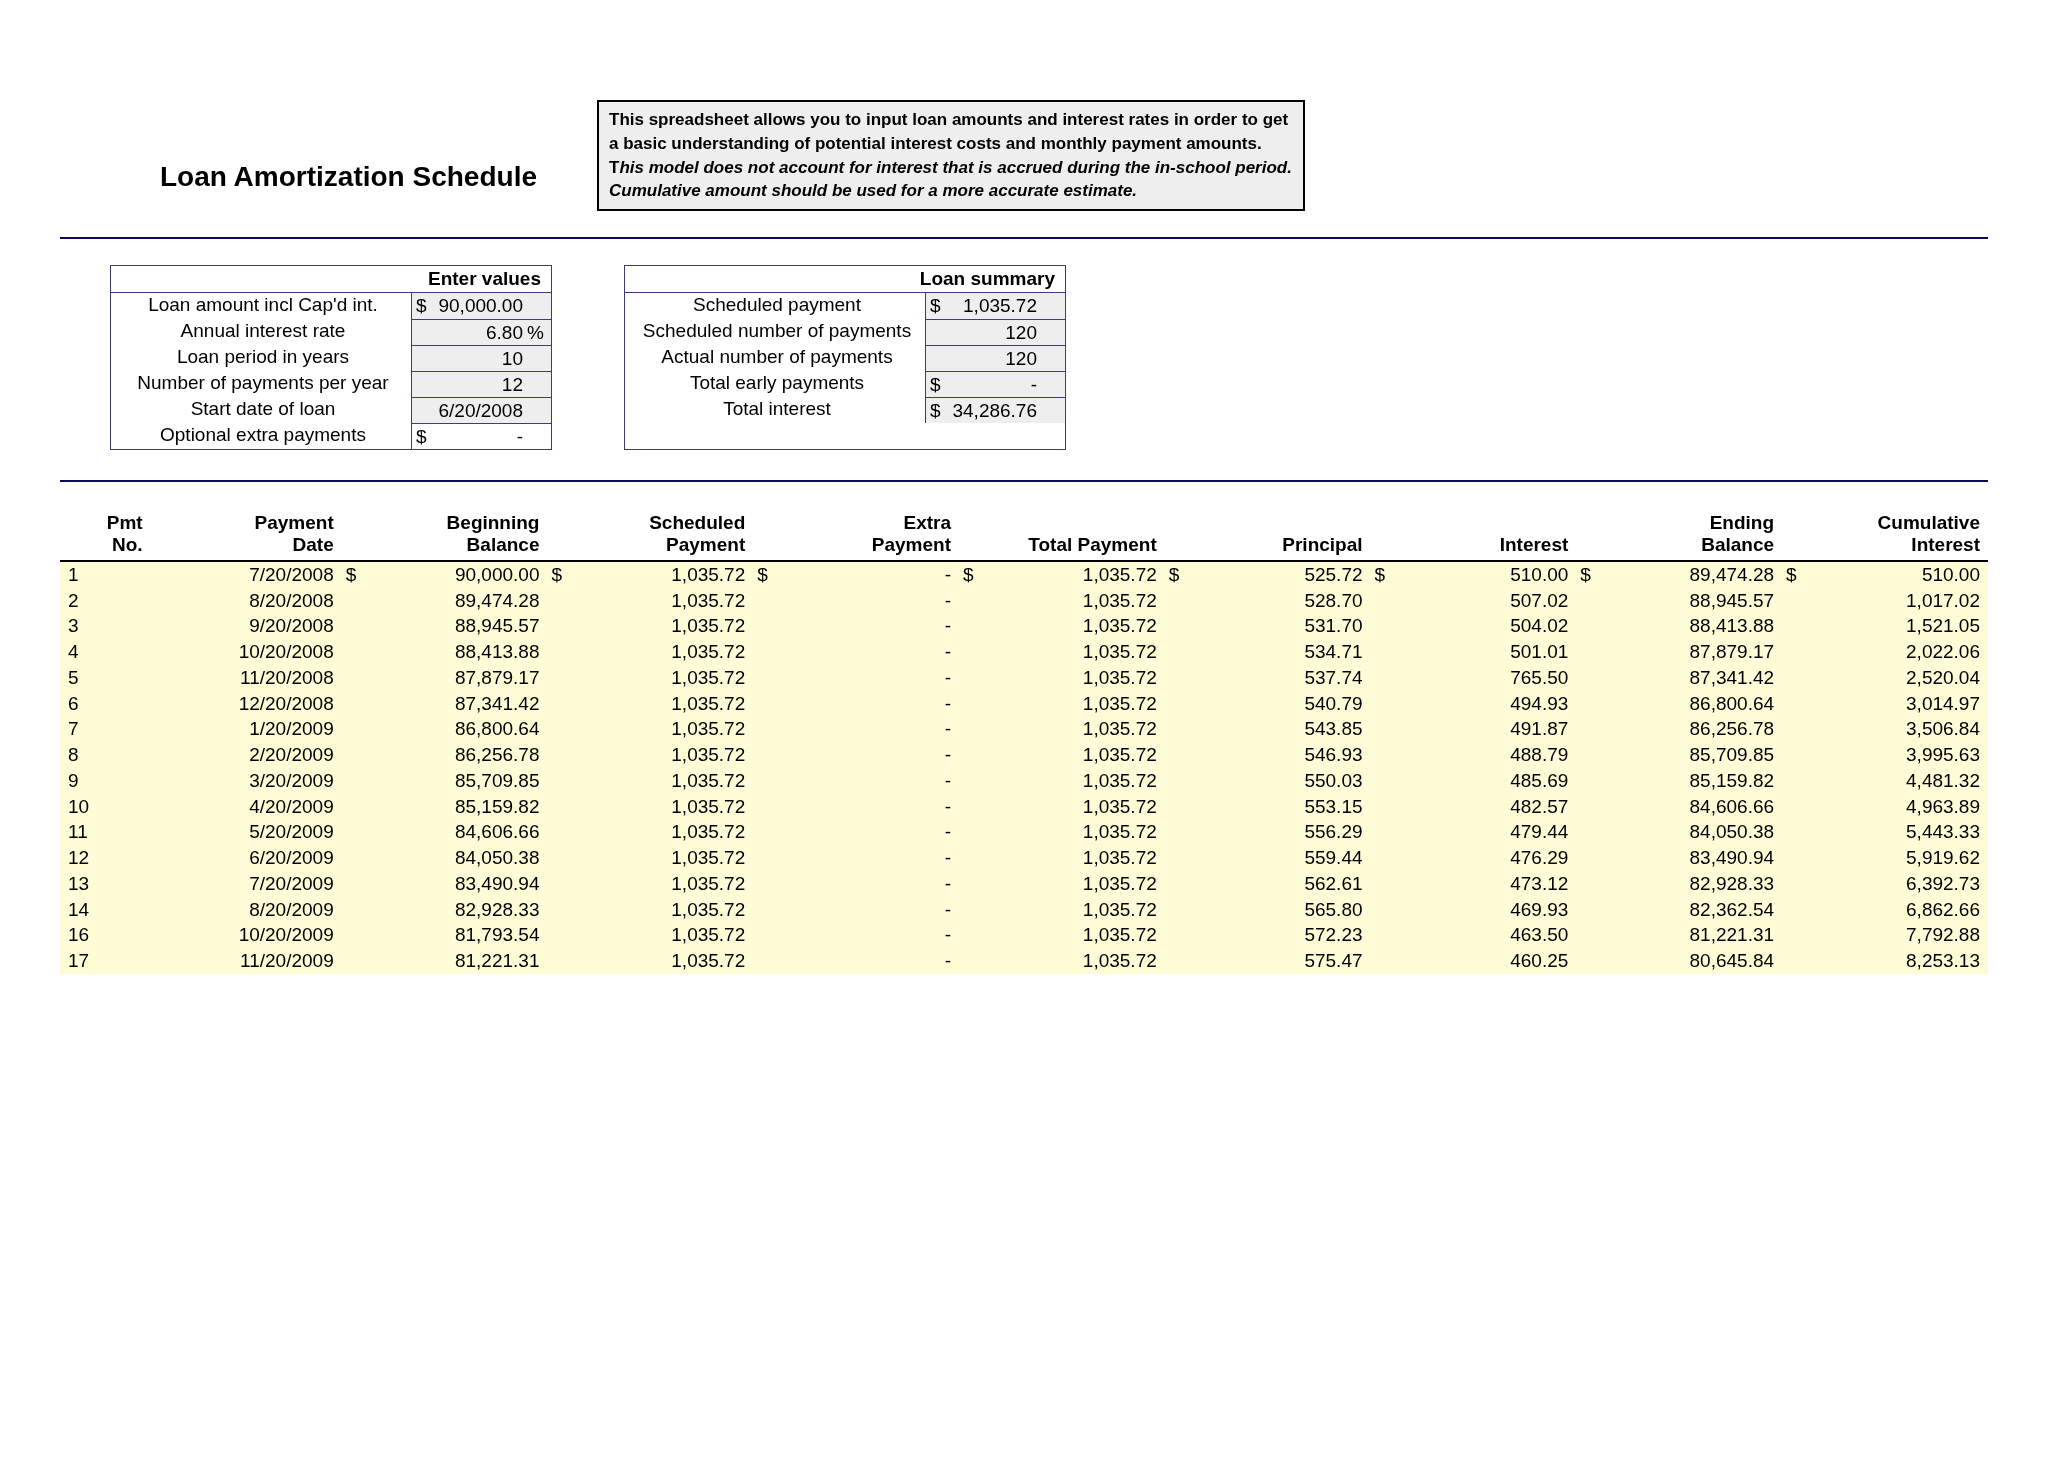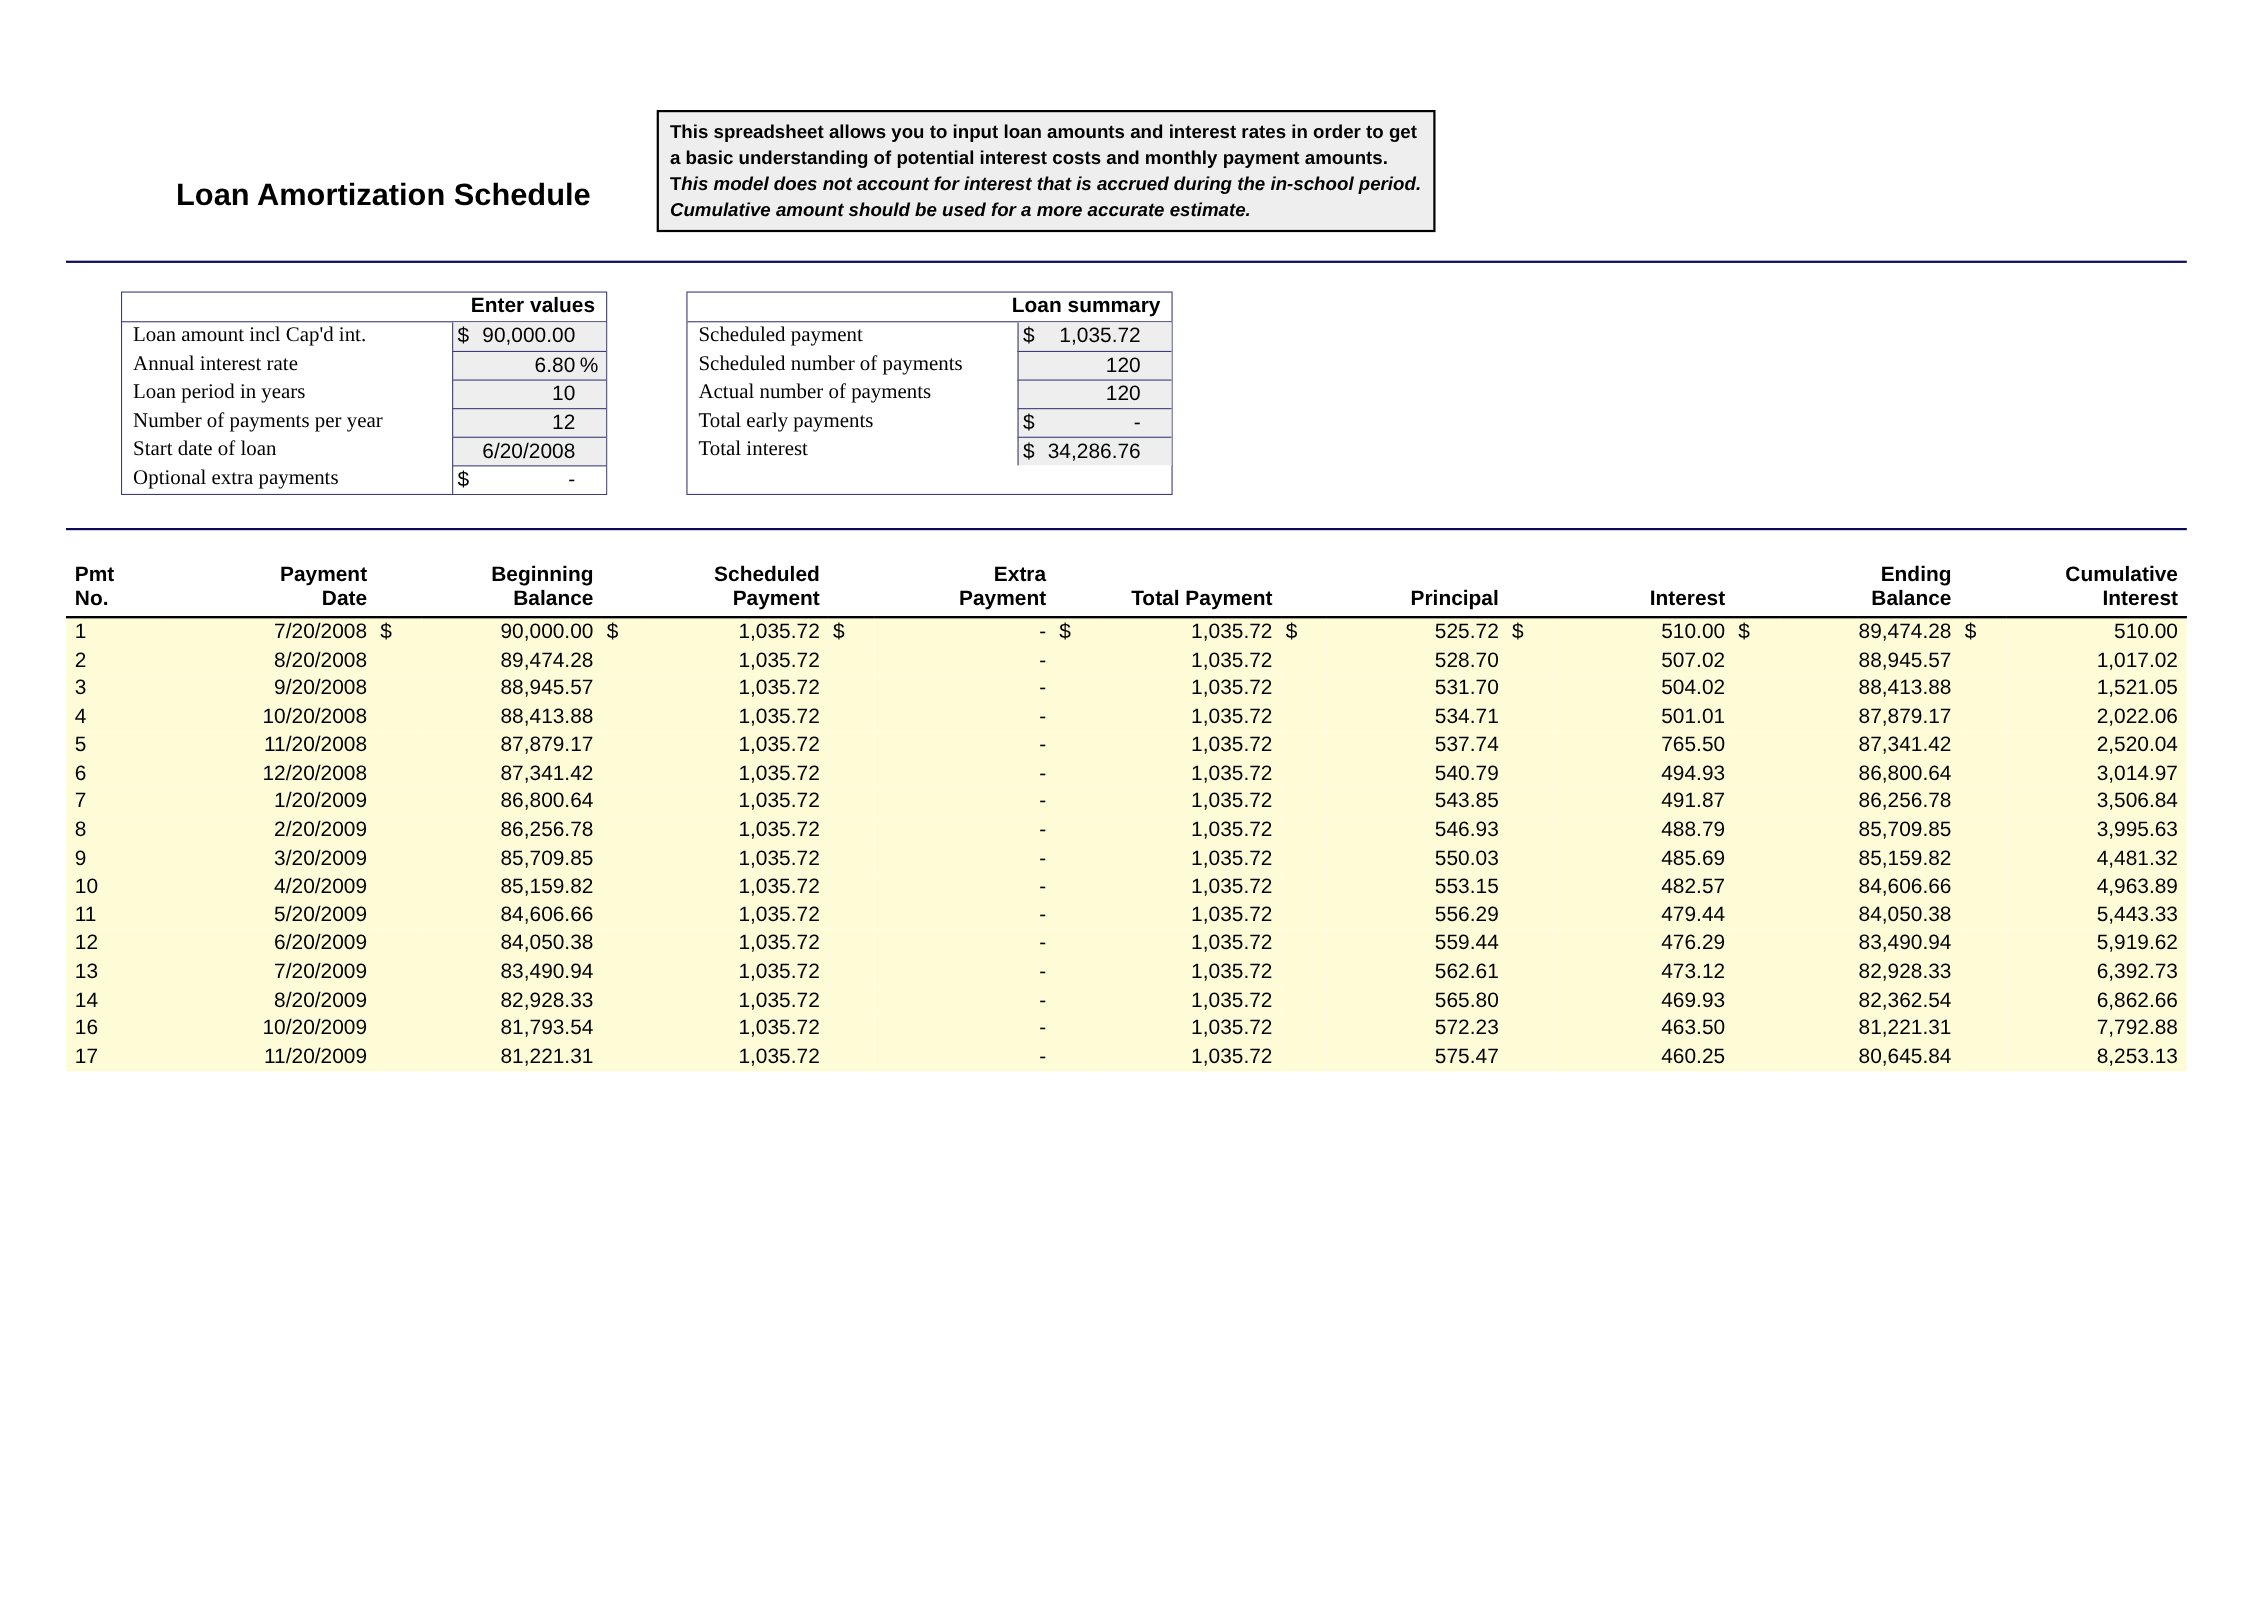--- a/index.html
+++ b/index.html
@@ -61,24 +61,23 @@
     text-align: right;
     padding: 2px 10px;
     border-bottom: 1px solid #3c3c78;
   }
   .kv-row {
     display: grid;
     grid-template-columns: 1fr 140px;
     height: 26px;
   }
   .kv-label {
-    text-align: left;
+    text-align: center;
     padding: 1px 6px 1px 10px;
     white-space: nowrap;
-    font-family: Liberation Serif, serif;
   }
   .kv-val {
     border-left: 1px solid #3c3c78;
     border-top: 1px solid #3c3c78;
     background: #eeeeee;
     display: grid;
     grid-template-columns: 20px 1fr 24px;
     align-items: center;
     padding: 0 4px;
   }
@@ -114,21 +113,21 @@
     font-size: 19px;
   }
   .sched thead th {
     font-weight: 700;
     text-align: right;
     padding: 4px 8px;
     vertical-align: bottom;
     line-height: 1.15;
     border-bottom: 2px solid #000;
   }
-  .sched thead th.left { text-align: left; }
+  .sched thead th.left { text-align: right; }
   .sched tbody td {
     padding: 1px 8px;
     text-align: right;
     background: #fefbd7;
     white-space: nowrap;
     line-height: 1.25;
   }
   .sched tbody td.left { text-align: left; }
   .sched tbody td.cursym {
     text-align: left;

